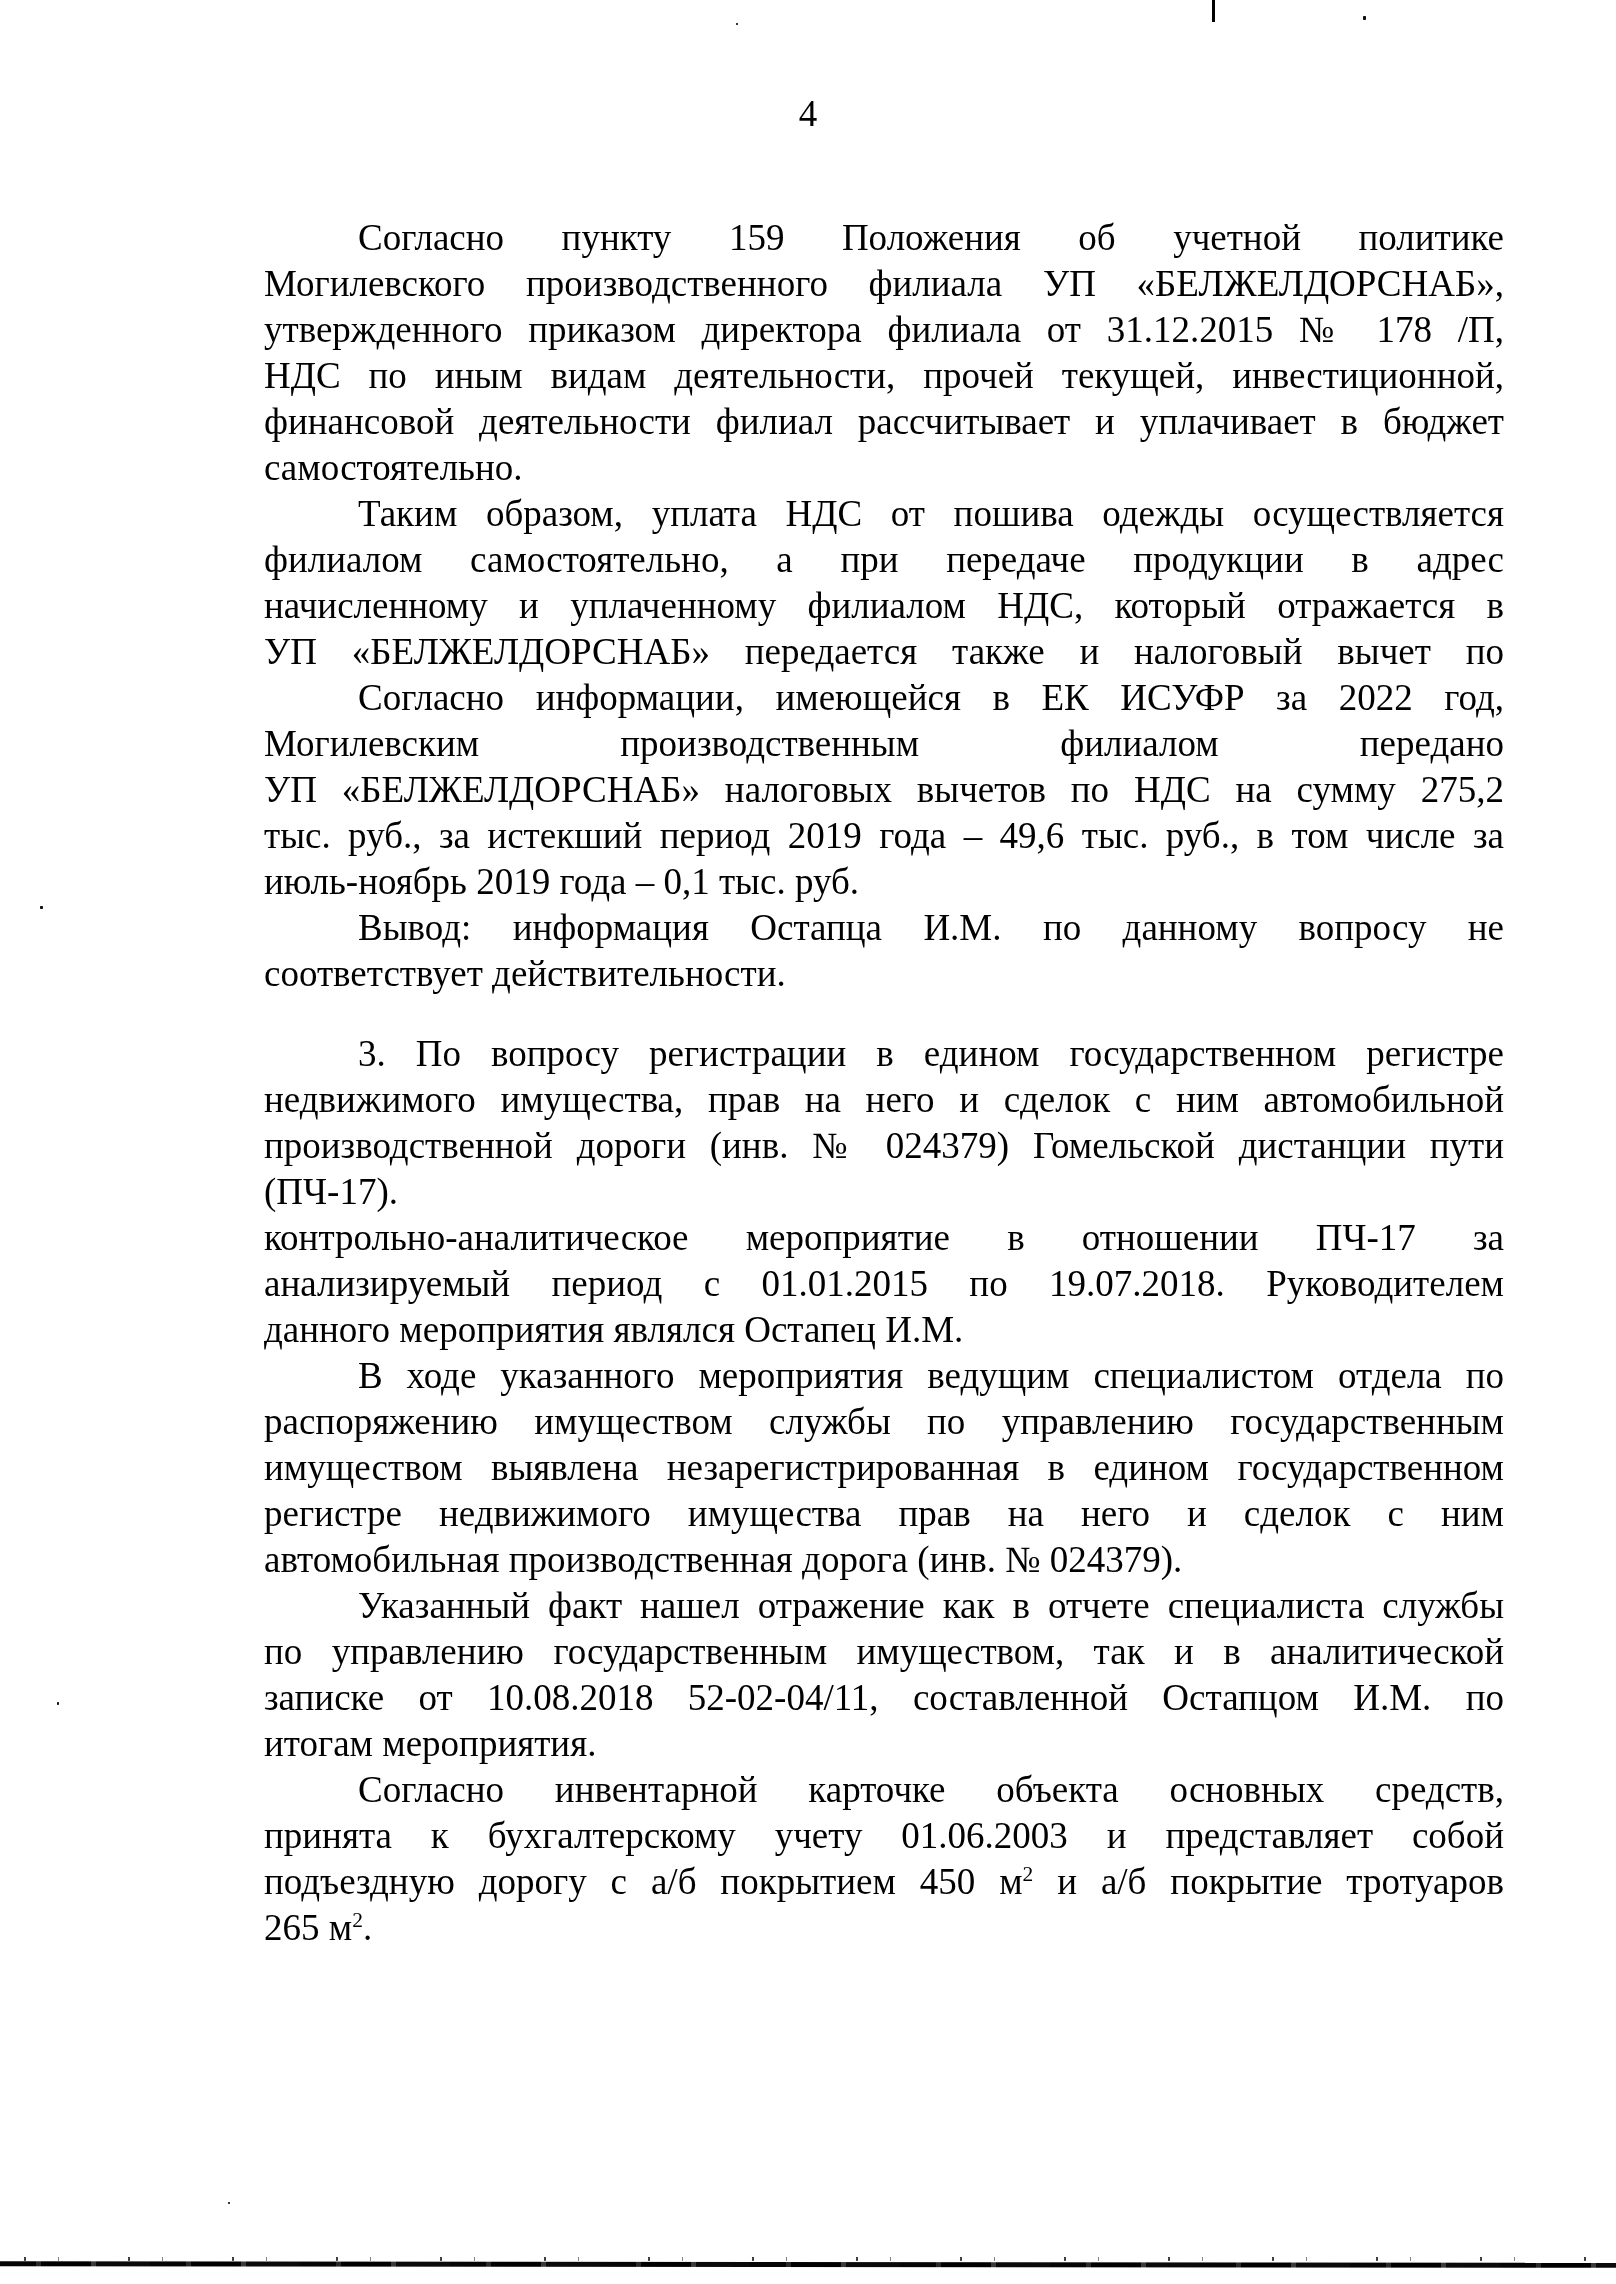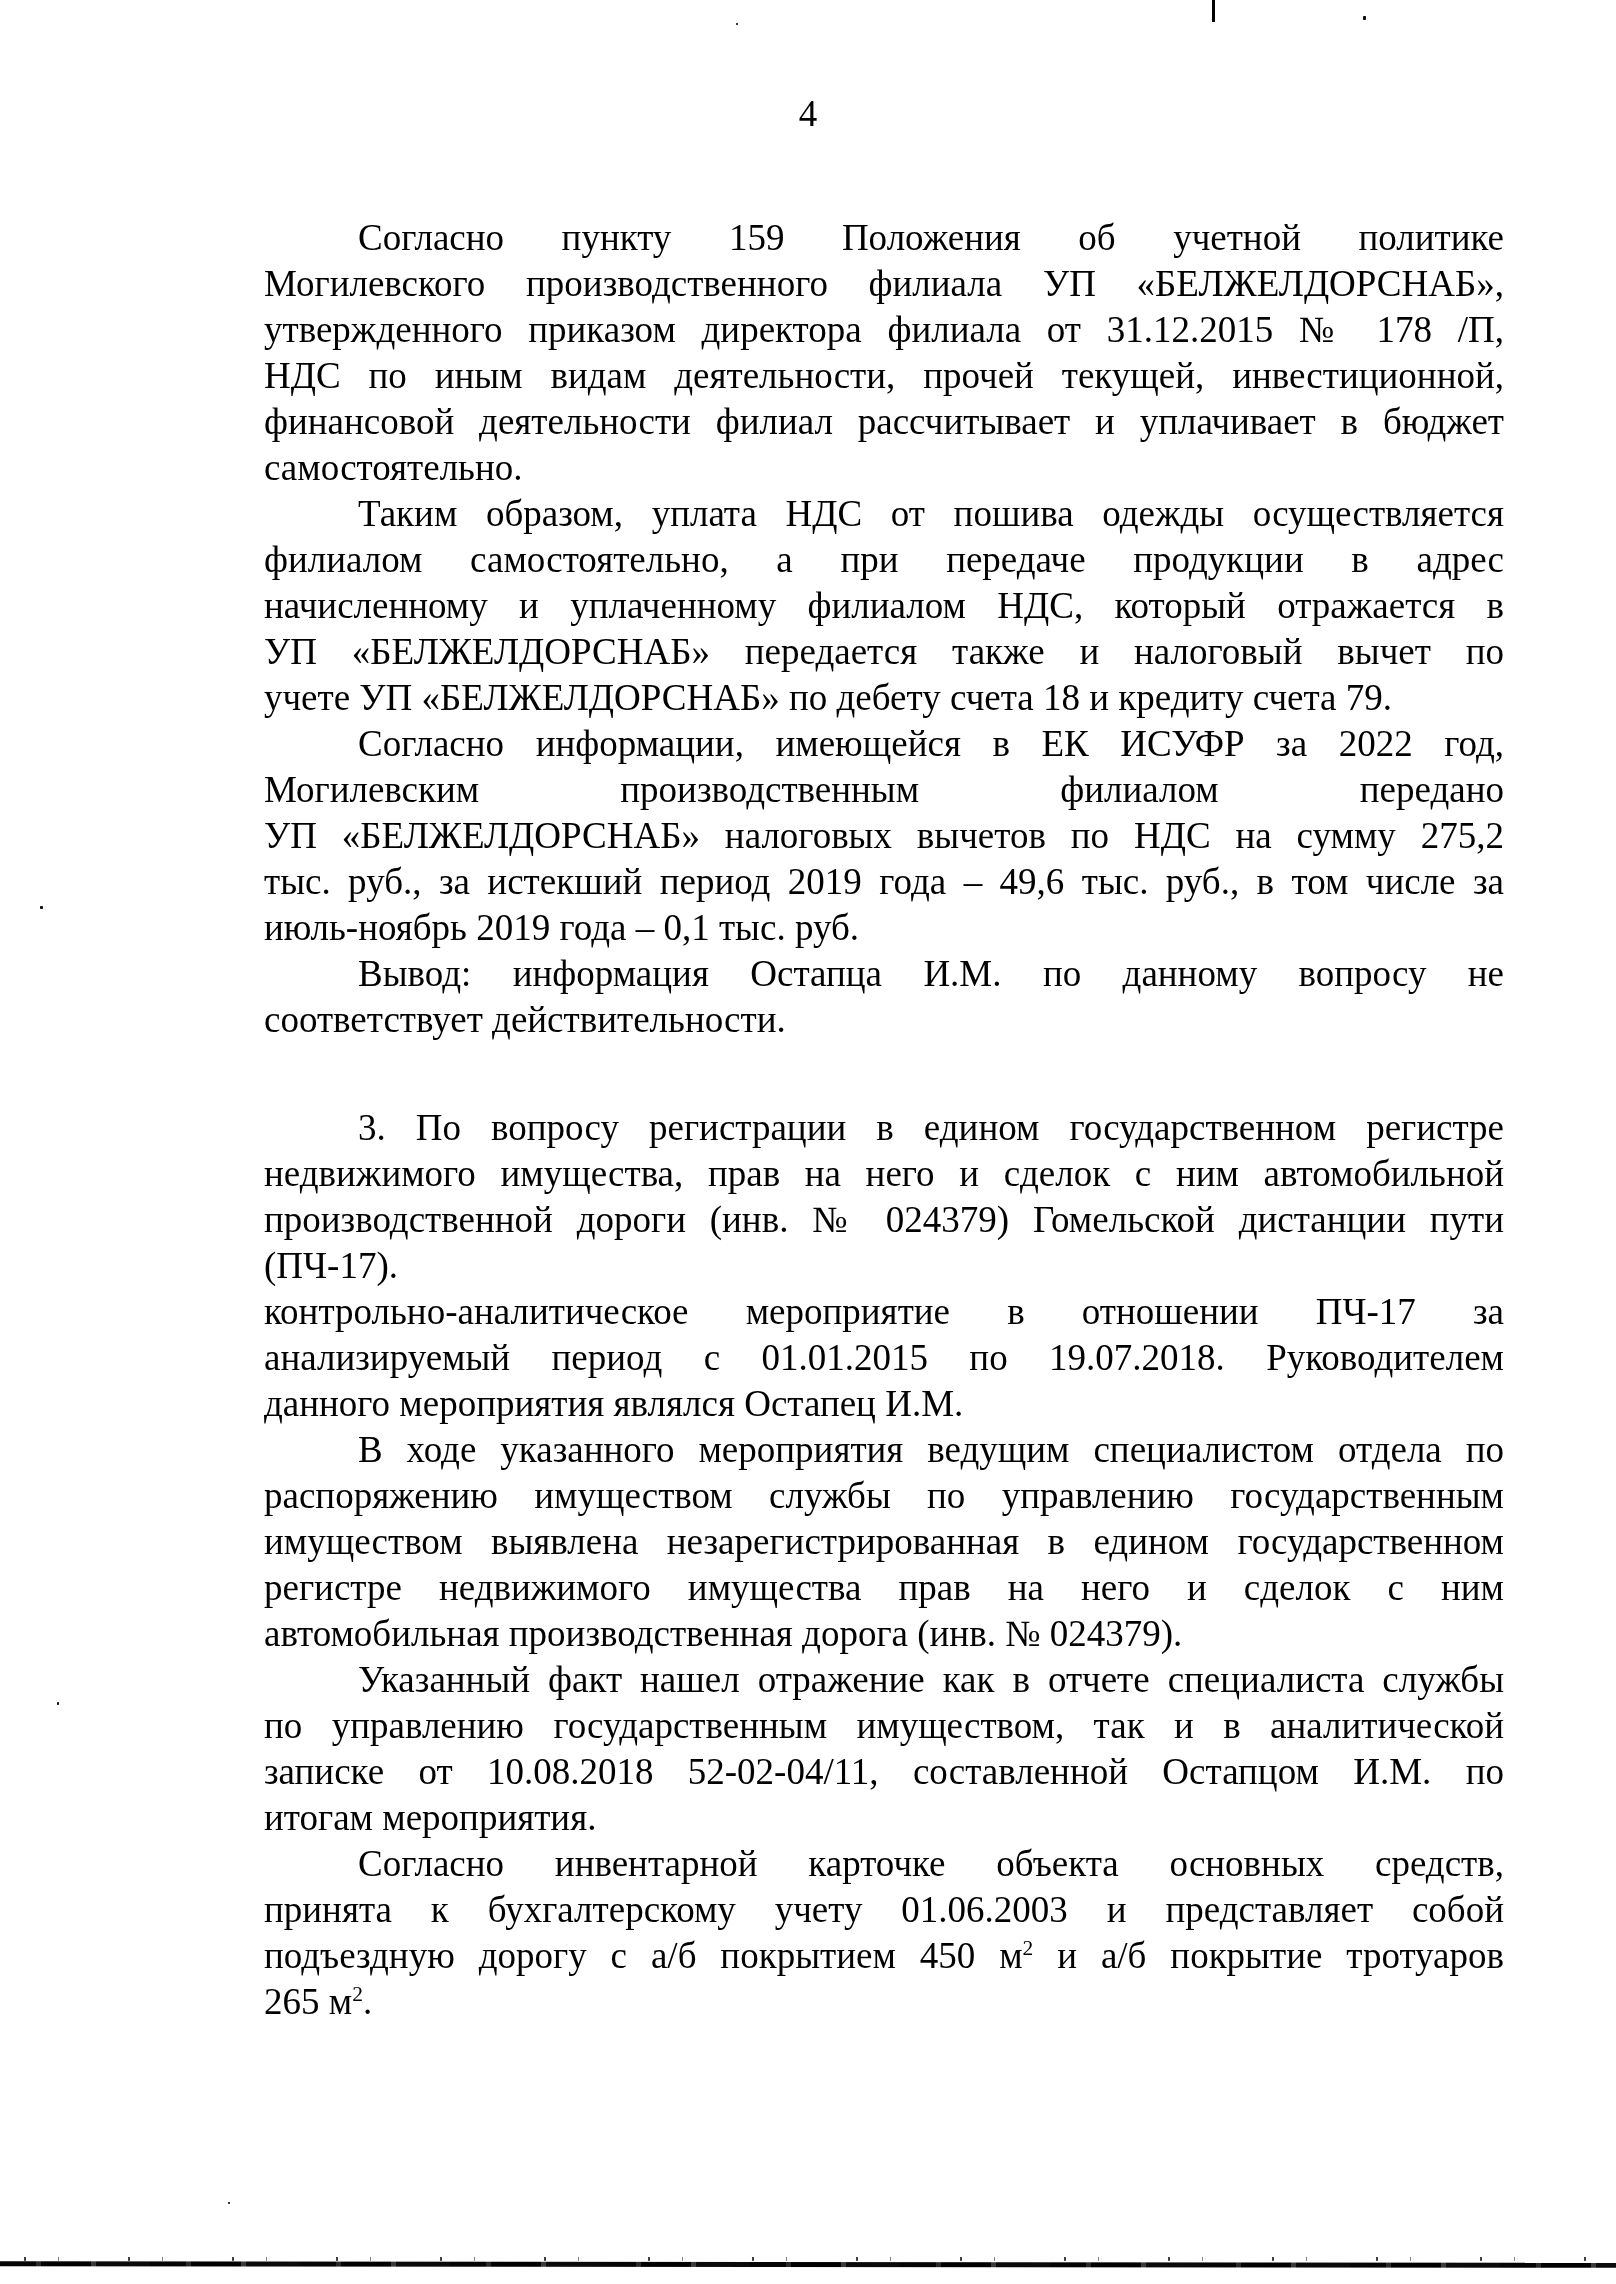--- a/index.html
+++ b/index.html
@@ -28,21 +28,21 @@
   .doc-body {
     position: absolute;
     left: 264px;
     top: 215px;
     width: 1240px;
     font-size: 37px;
     line-height: 46px;
     text-rendering: optimizeLegibility;
   }
   .para { margin: 0; padding: 0; }
-  .para.gap-before { margin-top: 62px; }
+  .para.gap-before { margin-top: 34px; }
   .ln {
     display: block;
     text-align: justify;
     text-align-last: justify;
   }
   .ln.last {
     text-align-last: left;
   }
   .ln.first {
     text-indent: 94px;
@@ -122,21 +122,20 @@
       <span class="ln">НДС по иным видам деятельности, прочей текущей, инвестиционной,</span>
       <span class="ln">финансовой деятельности филиал рассчитывает и уплачивает в бюджет</span>
       <span class="ln last">самостоятельно.</span>
     </p>
 
     <p class="para">
       <span class="ln first">Таким образом, уплата НДС от пошива одежды осуществляется</span>
       <span class="ln">филиалом самостоятельно, а при передаче продукции в адрес</span>
       <span class="ln">начисленному и уплаченному филиалом НДС, который отражается в</span>
       <span class="ln">УП «БЕЛЖЕЛДОРСНАБ» передается также и налоговый вычет по</span>
-      <span class="ln last">учете УП «БЕЛЖЕЛДОРСНАБ» по дебету счета 18 и кредиту счета 79.</span>
     </p>
 
     <p class="para">
       <span class="ln first">Согласно информации, имеющейся в ЕК ИСУФР за 2022 год,</span>
       <span class="ln">Могилевским производственным филиалом передано</span>
       <span class="ln">УП «БЕЛЖЕЛДОРСНАБ» налоговых вычетов по НДС на сумму 275,2</span>
       <span class="ln">тыс. руб., за истекший период 2019 года – 49,6 тыс. руб., в том числе за</span>
       <span class="ln last">июль-ноябрь 2019 года – 0,1 тыс. руб.</span>
     </p>
 

